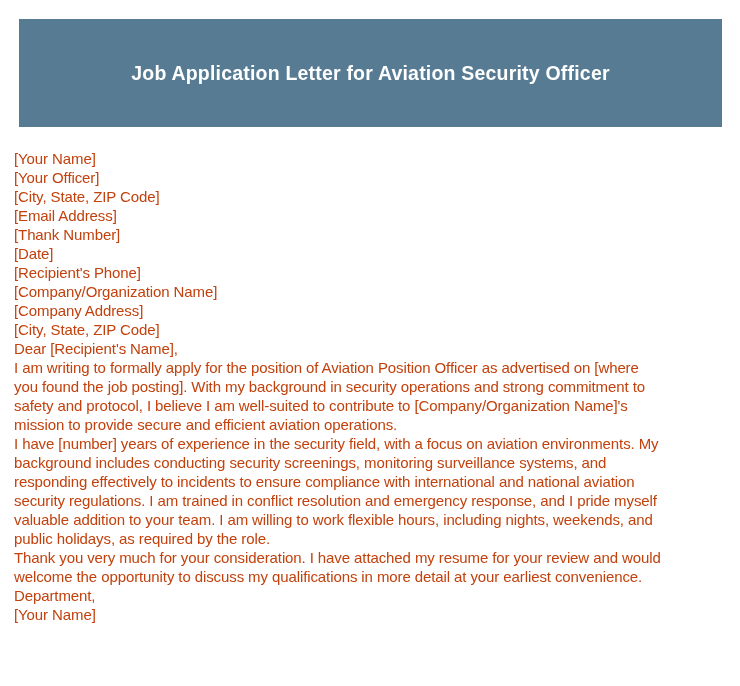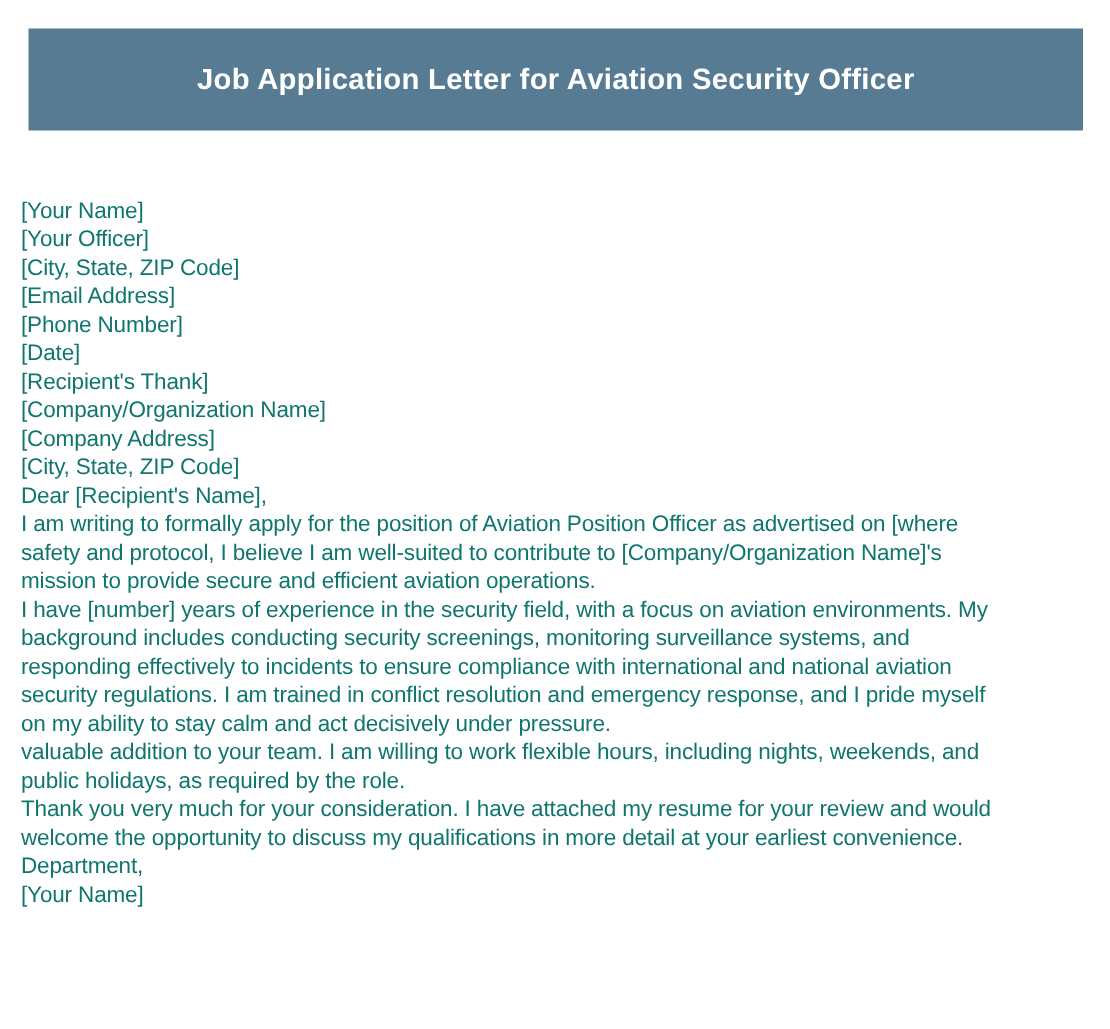--- a/index.html
+++ b/index.html
@@ -14,21 +14,21 @@
   .page {
     position: absolute;
     inset: 0;
     background: #ffffff;
   }
   .banner {
     position: absolute;
     left: 19px;
     top: 19px;
     width: 703px;
-    height: 68px;
+    height: 108px;
     display: flex;
     align-items: center;
     justify-content: center;
   }
   .banner h1 {
     margin: 0;
     font-size: 19.5px;
     font-weight: 700;
     letter-spacing: 0.2px;
     text-align: center;
@@ -48,40 +48,40 @@
 </style>
 </head>
 <body>
 
 <div class="page">
 
   <div class="banner" style="background: rgb(86, 123, 147);">
     <h1 style="color: rgb(255, 255, 255);">Job Application Letter for Aviation Security Officer</h1>
   </div>
 
-  <div class="letter-body" style="color: #0f766e;">
+  <div class="letter-body" style="color: #c2410c; margin-top: 18px;">
       <div class="line">[Your Name]</div>
       <div class="line">[Your Officer]</div>
       <div class="line">[City, State, ZIP Code]</div>
       <div class="line">[Email Address]</div>
-      <div class="line">[Phone Number]</div>
+      <div class="line">[Thank Number]</div>
       <div class="line">[Date]</div>
-      <div class="line">[Recipient's Thank]</div>
+      <div class="line">[Recipient's Phone]</div>
       <div class="line">[Company/Organization Name]</div>
       <div class="line">[Company Address]</div>
       <div class="line">[City, State, ZIP Code]</div>
       <div class="line">Dear [Recipient's Name],</div>
       <div class="line">I am writing to formally apply for the position of Aviation Position Officer as advertised on [where</div>
+      <div class="line">you found the job posting]. With my background in security operations and strong commitment to</div>
       <div class="line">safety and protocol, I believe I am well-suited to contribute to [Company/Organization Name]'s</div>
       <div class="line">mission to provide secure and efficient aviation operations.</div>
       <div class="line">I have [number] years of experience in the security field, with a focus on aviation environments. My</div>
       <div class="line">background includes conducting security screenings, monitoring surveillance systems, and</div>
       <div class="line">responding effectively to incidents to ensure compliance with international and national aviation</div>
       <div class="line">security regulations. I am trained in conflict resolution and emergency response, and I pride myself</div>
-      <div class="line">on my ability to stay calm and act decisively under pressure.</div>
       <div class="line">valuable addition to your team. I am willing to work flexible hours, including nights, weekends, and</div>
       <div class="line">public holidays, as required by the role.</div>
       <div class="line">Thank you very much for your consideration. I have attached my resume for your review and would</div>
       <div class="line">welcome the opportunity to discuss my qualifications in more detail at your earliest convenience.</div>
       <div class="line">Department,</div>
       <div class="line">[Your Name]</div>
     </div>
 
 </div>
 

